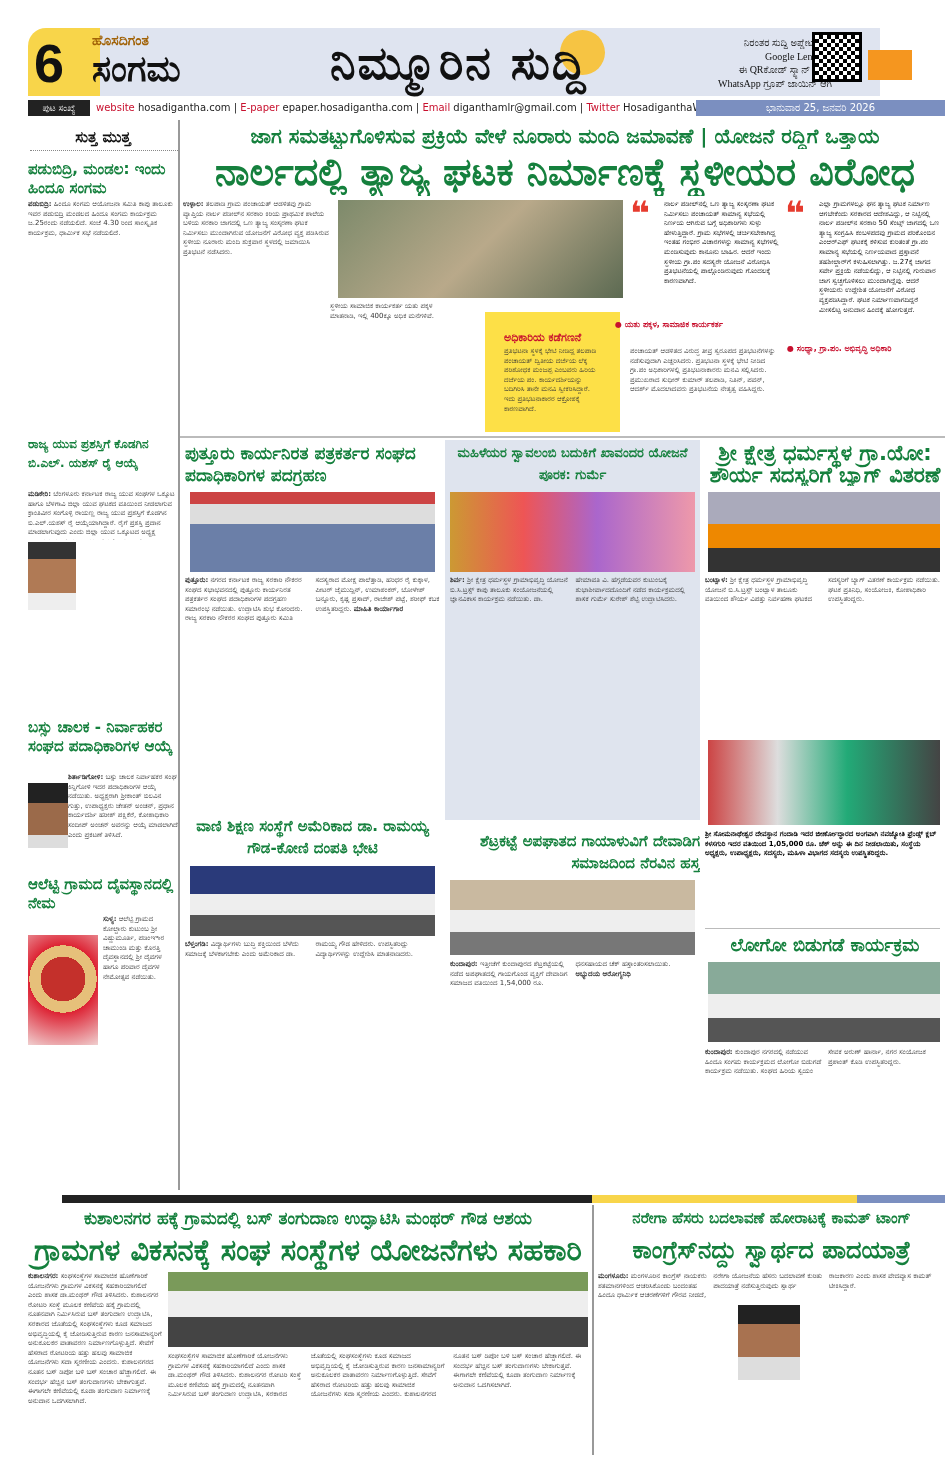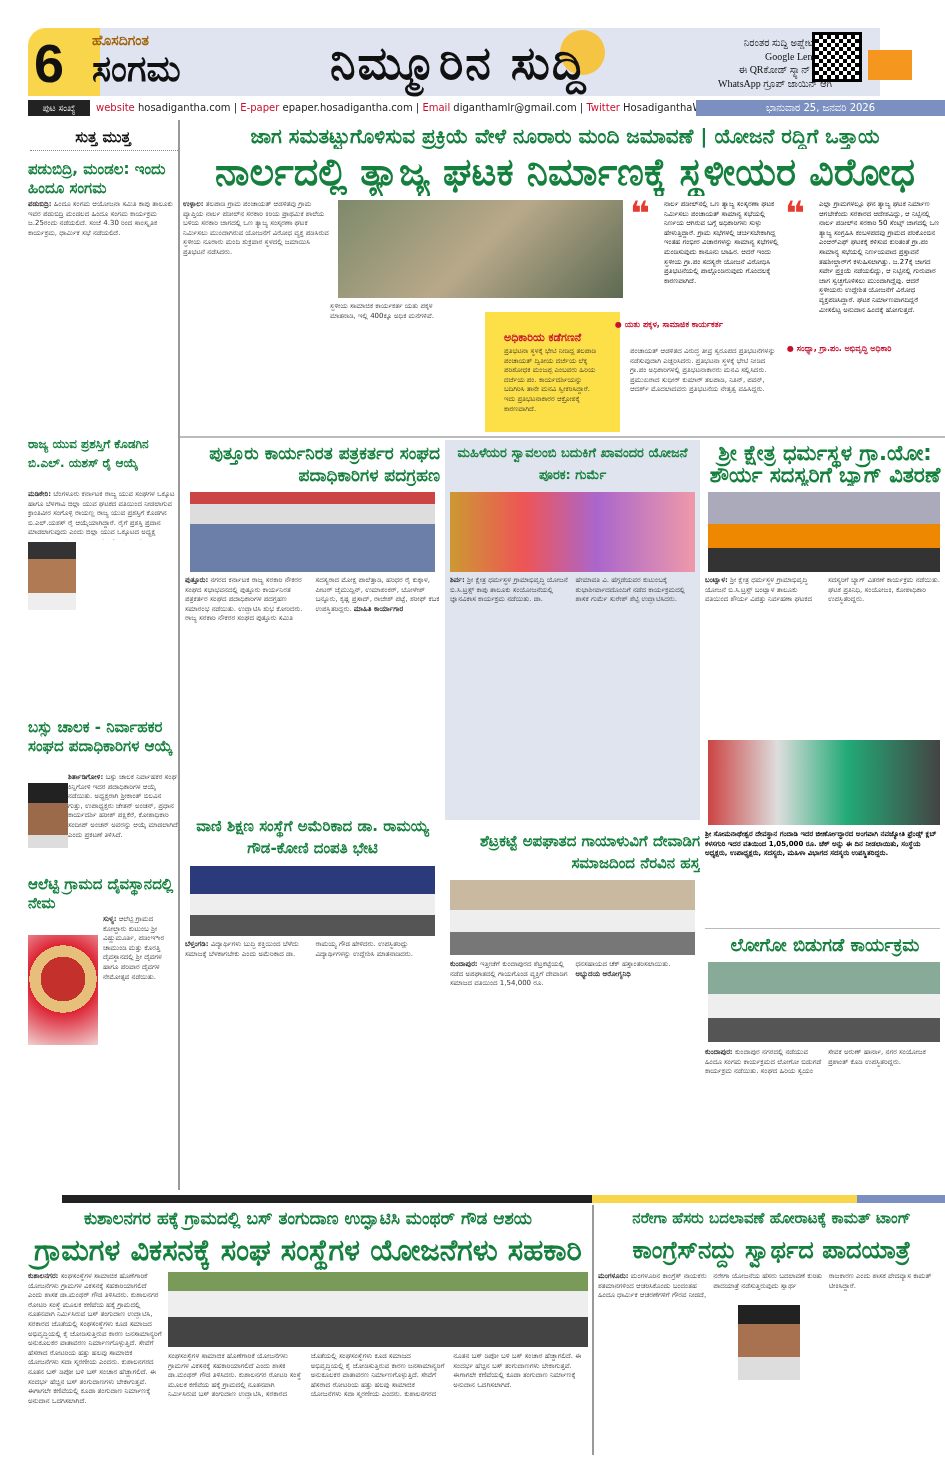--- a/index.html
+++ b/index.html
@@ -104,21 +104,21 @@
 <div class="abs col" style="left:630px;top:200px;width:150px;height:115px;padding-left:34px;color:#000">ನಾರ್ಲ ಪಡೀಲ್‌ನಲ್ಲಿ ಒಣ ತ್ಯಾಜ್ಯ ಸಂಸ್ಕರಣಾ ಘಟಕ ನಿರ್ಮಿಸಲು ಪಂಚಾಯತ್ ಸಾಮಾನ್ಯ ಸಭೆಯಲ್ಲಿ ನಿರ್ಣಯ ಆಗಿರುವ ಬಗ್ಗೆ ಅಧಿಕಾರಿಗಳು ಸುಳ್ಳು ಹೇಳುತ್ತಿದ್ದಾರೆ. ಗ್ರಾಮ ಸಭೆಗಳಲ್ಲಿ ಚರ್ಚಿಸಬೇಕಾಗಿದ್ದ ಇಂತಹ ಗಂಭೀರ ವಿಚಾರಗಳನ್ನು ಸಾಮಾನ್ಯ ಸಭೆಗಳಲ್ಲಿ ಮಂಡಿಸುವುದು ಕಾನೂನು ಬಾಹಿರ. ಆದರೆ ಇಂದು ಸ್ಥಳೀಯ ಗ್ರಾ.ಪಂ ಸದಸ್ಯರೇ ಯೋಜನೆ ವಿರೋಧಿಸಿ ಪ್ರತಿಭಟನೆಯಲ್ಲಿ ಪಾಲ್ಗೊಂಡಿರುವುದು ಗೊಂದಲಕ್ಕೆ ಕಾರಣವಾಗಿದೆ.</div>
 <div class="abs red" style="left:615px;top:320px;width:150px;font-size:8px;font-weight:bold">● <span>ಯತು ಪಕ್ಕಳ, ಸಾಮಾಜಿಕ ಕಾರ್ಯಕರ್ತ</span></div>
 <div class="abs col" style="left:630px;top:347px;width:150px;height:85px">ಪಂಚಾಯತ್ ಆಡಳಿತದ ವಿರುದ್ಧ ತೀವ್ರ ಸ್ವರೂಪದ ಪ್ರತಿಭಟನೆಗಳನ್ನು ನಡೆಸುವುದಾಗಿ ಎಚ್ಚರಿಸಿದರು. ಪ್ರತಿಭಟನಾ ಸ್ಥಳಕ್ಕೆ ಭೇಟಿ ನೀಡಿದ ಗ್ರಾ.ಪಂ ಅಧಿಕಾರಿಗಳಲ್ಲಿ ಪ್ರತಿಭಟನಾಕಾರರು ಮನವಿ ಸಲ್ಲಿಸಿದರು. ಪ್ರಮುಖರಾದ ಸುಧೀರ್ ಕುಮಾರ್ ತಲಪಾಡಿ, ನಿತಿನ್, ಪವನ್, ಆದರ್ಶ್ ಮೊದಲಾದವರು ಪ್ರತಿಭಟನೆಯ ನೇತೃತ್ವ ವಹಿಸಿದ್ದರು.</div>
 
 <div class="abs quote" style="left:785px;top:198px">❝</div>
 <div class="abs col" style="left:785px;top:200px;width:155px;height:140px;padding-left:34px;color:#000">ಎಲ್ಲಾ ಗ್ರಾಮಗಳಲ್ಲೂ ಘನ ತ್ಯಾಜ್ಯ ಘಟಕ ನಿರ್ಮಾಣ ಆಗಬೇಕೆಂದು ಸರಕಾರದ ಆದೇಶವಿದ್ದು, ಆ ನಿಟ್ಟಿನಲ್ಲಿ ನಾರ್ಲ ಪಡೀಲ್‌ನ ಸರಕಾರಿ 50 ಸೆಂಟ್ಸ್ ಜಾಗದಲ್ಲಿ ಒಣ ತ್ಯಾಜ್ಯ ಸಂಗ್ರಹಿಸಿ ಕಂಬಳಪದವು ಗ್ರಾಮದ ಪರಿಕೊಂಬಿನ ಎಂಆರ್‌ಎಫ್ ಘಟಕಕ್ಕೆ ಕಳಿಸುವ ಕುರಿತಂತೆ ಗ್ರಾ.ಪಂ ಸಾಮಾನ್ಯ ಸಭೆಯಲ್ಲಿ ನಿರ್ಣಯವಾದ ಪ್ರಸ್ತಾವನೆ ತಹಶೀಲ್ದಾರ್‌ಗೆ ಕಳುಹಿಸಲಾಗಿತ್ತು. ಜ.27ಕ್ಕೆ ಜಾಗದ ಸರ್ವೇ ಪ್ರಕ್ರಿಯೆ ನಡೆಯಲಿದ್ದು, ಆ ನಿಟ್ಟಿನಲ್ಲಿ ಗುರುವಾರ ಜಾಗ ಸ್ವಚ್ಛಗೊಳಿಸಲು ಮುಂದಾಗಿದ್ದೆವು. ಆದರೆ ಸ್ಥಳೀಯರು ಉದ್ದೇಶಿತ ಯೋಜನೆಗೆ ವಿರೋಧ ವ್ಯಕ್ತಪಡಿಸಿದ್ದಾರೆ. ಘಟಕ ನಿರ್ಮಾಣವಾಗದಿದ್ದರೆ ಮೀಸಲಿಟ್ಟ ಅನುದಾನ ಹಿಂದಕ್ಕೆ ಹೋಗುತ್ತದೆ.</div>
 <div class="abs red" style="left:787px;top:344px;width:155px;font-size:8px;font-weight:bold">● <span>ಸಂಧ್ಯಾ, ಗ್ರಾ.ಪಂ. ಅಭಿವೃದ್ಧಿ ಅಧಿಕಾರಿ</span></div>
 
 <div class="abs rule" style="left:180px;top:436px;width:765px;height:2px"></div>
 
-<div class="abs hl" style="left:185px;top:442px;width:255px;font-size:17px;line-height:22px;text-align:right">ಪುತ್ತೂರು ಕಾರ್ಯನಿರತ ಪತ್ರಕರ್ತರ ಸಂಘದ ಪದಾಧಿಕಾರಿಗಳ ಪದಗ್ರಹಣ</div>
+<div class="abs hl" style="left:185px;top:442px;width:255px;font-size:17px;line-height:22px;text-align:left">ಪುತ್ತೂರು ಕಾರ್ಯನಿರತ ಪತ್ರಕರ್ತರ ಸಂಘದ ಪದಾಧಿಕಾರಿಗಳ ಪದಗ್ರಹಣ</div>
 <div class="abs photo" style="left:190px;top:492px;width:245px;height:80px;background:linear-gradient(#c44 0 15%,#ddd 15% 40%,#6b7fa8 40%)"></div>
 <div class="abs col" style="left:185px;top:576px;width:255px;height:220px;column-count:2;column-gap:6px"><b>ಪುತ್ತೂರು:</b> <span>ನಗರದ ಕರ್ನಾಟಕ ರಾಜ್ಯ ಸರಕಾರಿ ನೌಕರರ ಸಂಘದ ಸಭಾಭವನದಲ್ಲಿ ಪುತ್ತೂರು ಕಾರ್ಯನಿರತ ಪತ್ರಕರ್ತರ ಸಂಘದ ಪದಾಧಿಕಾರಿಗಳ ಪದಗ್ರಹಣ ಸಮಾರಂಭ ನಡೆಯಿತು. ಉದ್ಘಾಟಿಸಿ ಶುಭ ಕೋರಿದರು. ರಾಜ್ಯ ಸರಕಾರಿ ನೌಕರರ ಸಂಘದ ಪುತ್ತೂರು ಸಮಿತಿ ಸದಸ್ಯರಾದ ಮೋಕ್ಷ ಪಾಲೆತ್ತಾಡಿ, ಹರಿಧರ ರೈ ಕುಕ್ಕಾಳ, ಪೀಟರ್ ಜೈಮುದ್ದಿನ್, ಉಮಾಶಂಕರ್, ಬೋಳೇಶ್ ಬನ್ನೂರು, ಕೃಷ್ಣ ಪ್ರಸಾದ್, ರಾಜೇಶ್ ಪಟ್ಟೆ, ಶರೀಫ್ ಕಬಕ ಉಪಸ್ಥಿತರಿದ್ದರು.</span> <b>ಮಾಹಿತಿ ಕಾರ್ಯಾಗಾರ</b></div>
 
 <div class="abs tbg" style="left:445px;top:440px;width:255px;height:380px"></div>
 <div class="abs hl" style="left:445px;top:442px;width:255px;font-size:13px;line-height:22px;text-align:center">ಮಹಿಳೆಯರ ಸ್ವಾವಲಂಬಿ ಬದುಕಿಗೆ ಖಾವಂದರ ಯೋಜನೆ ಪೂರಕ: ಗುರ್ಮೆ</div>
 <div class="abs photo" style="left:450px;top:492px;width:245px;height:80px;background:linear-gradient(90deg,#c93 0,#e55 30%,#a6c 60%,#e9a 100%)"></div>
 <div class="abs col" style="left:450px;top:576px;width:245px;height:240px;column-count:2;column-gap:6px"><b>ಶಿರ್ವ:</b> <span>ಶ್ರೀ ಕ್ಷೇತ್ರ ಧರ್ಮಸ್ಥಳ ಗ್ರಾಮಾಭಿವೃದ್ಧಿ ಯೋಜನೆ ಬಿ.ಸಿ.ಟ್ರಸ್ಟ್ ಕಾಪು ತಾಲೂಕು ಸಂಯೋಜನೆಯಲ್ಲಿ ಜ್ಞಾನವಿಕಾಸ ಕಾರ್ಯಕ್ರಮ ನಡೆಯಿತು. ಡಾ. ಹೇಮಾವತಿ ವಿ. ಹೆಗ್ಗಡೆಯವರ ಕುಟುಂಬಕ್ಕೆ ಶುಭಾಶೀರ್ವಾದದೊಂದಿಗೆ ನಡೆದ ಕಾರ್ಯಕ್ರಮದಲ್ಲಿ ಶಾಸಕ ಗುರ್ಮೆ ಸುರೇಶ್ ಶೆಟ್ಟಿ ಉದ್ಘಾಟಿಸಿದರು.</span></div>
 
 <div class="abs hl" style="left:705px;top:442px;width:240px;font-size:21px;line-height:22px;text-align:center">ಶ್ರೀ ಕ್ಷೇತ್ರ ಧರ್ಮಸ್ಥಳ ಗ್ರಾ.ಯೋ: ಶೌರ್ಯ ಸದಸ್ಯರಿಗೆ ಬ್ಯಾಗ್ ವಿತರಣೆ</div>
 <div class="abs photo" style="left:708px;top:492px;width:232px;height:80px;background:linear-gradient(#aab 0 40%,#e80 40% 70%,#333 70%)"></div>

